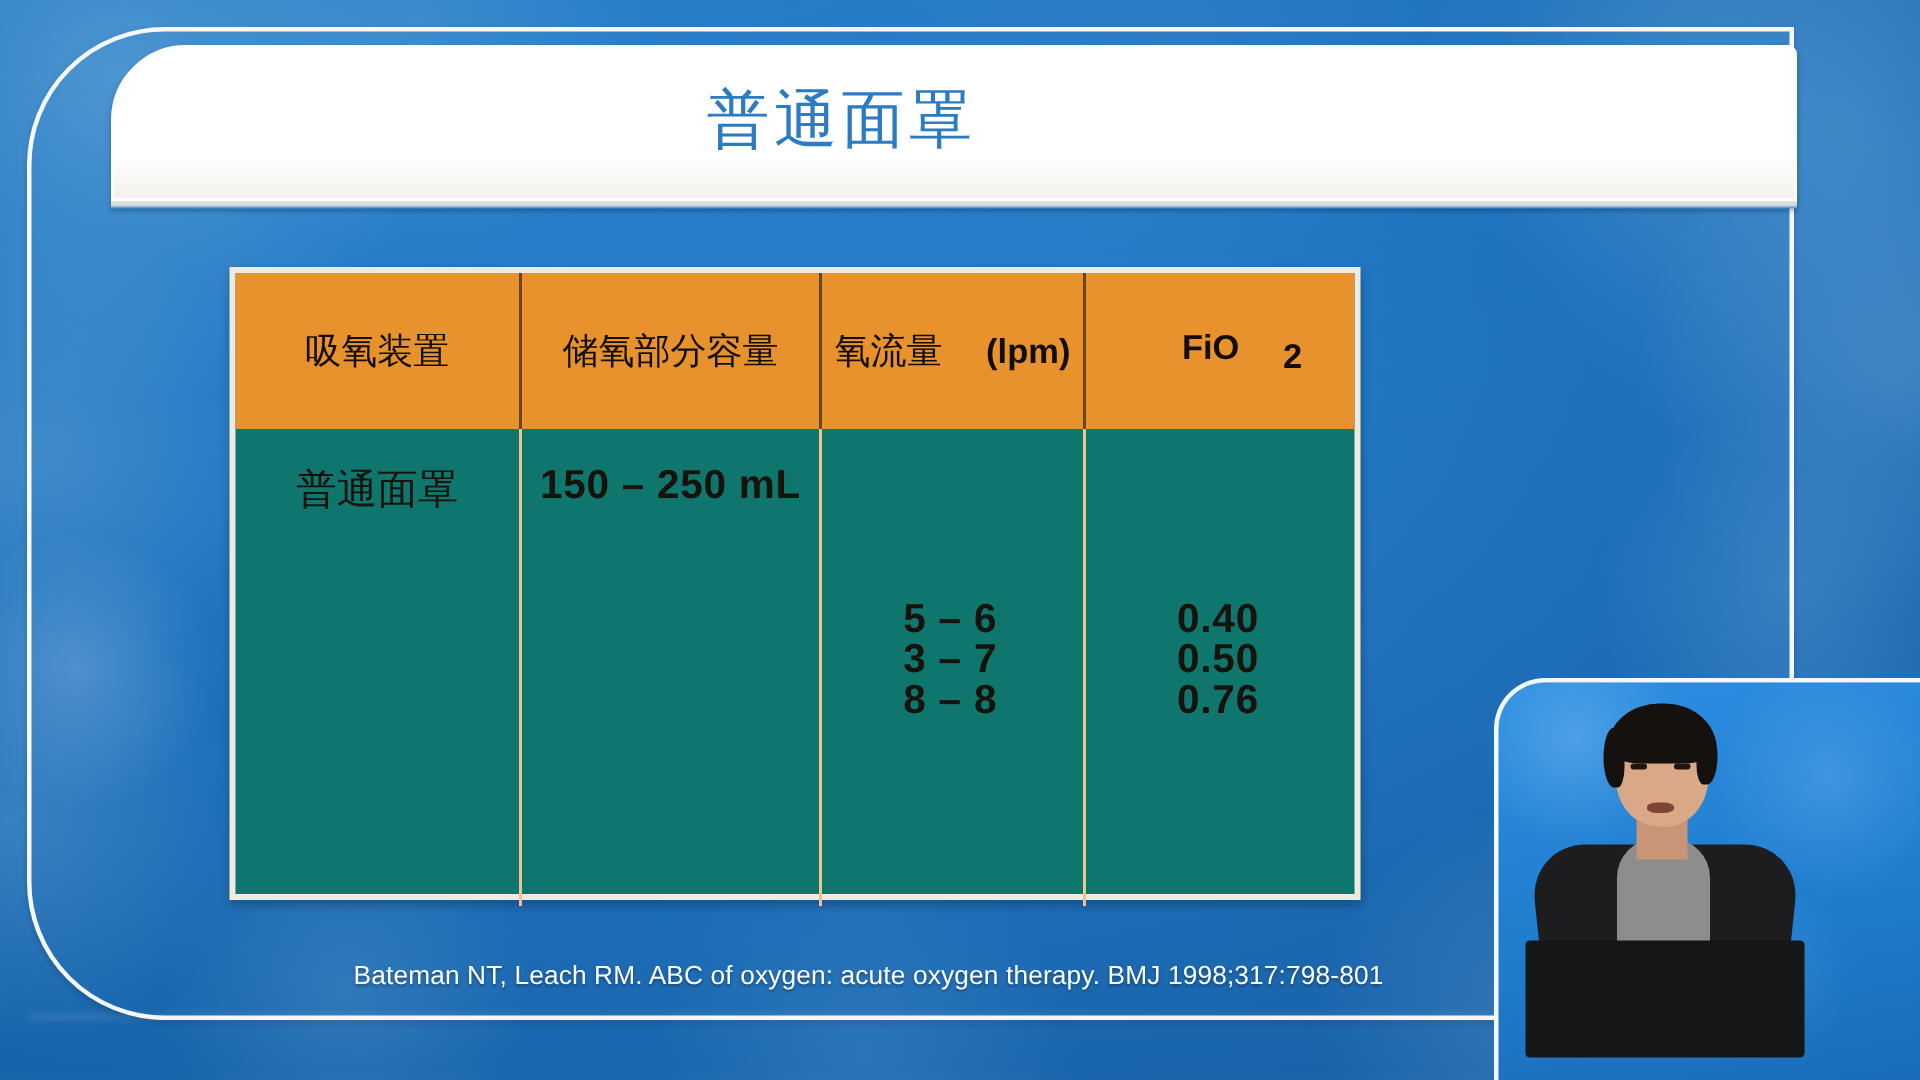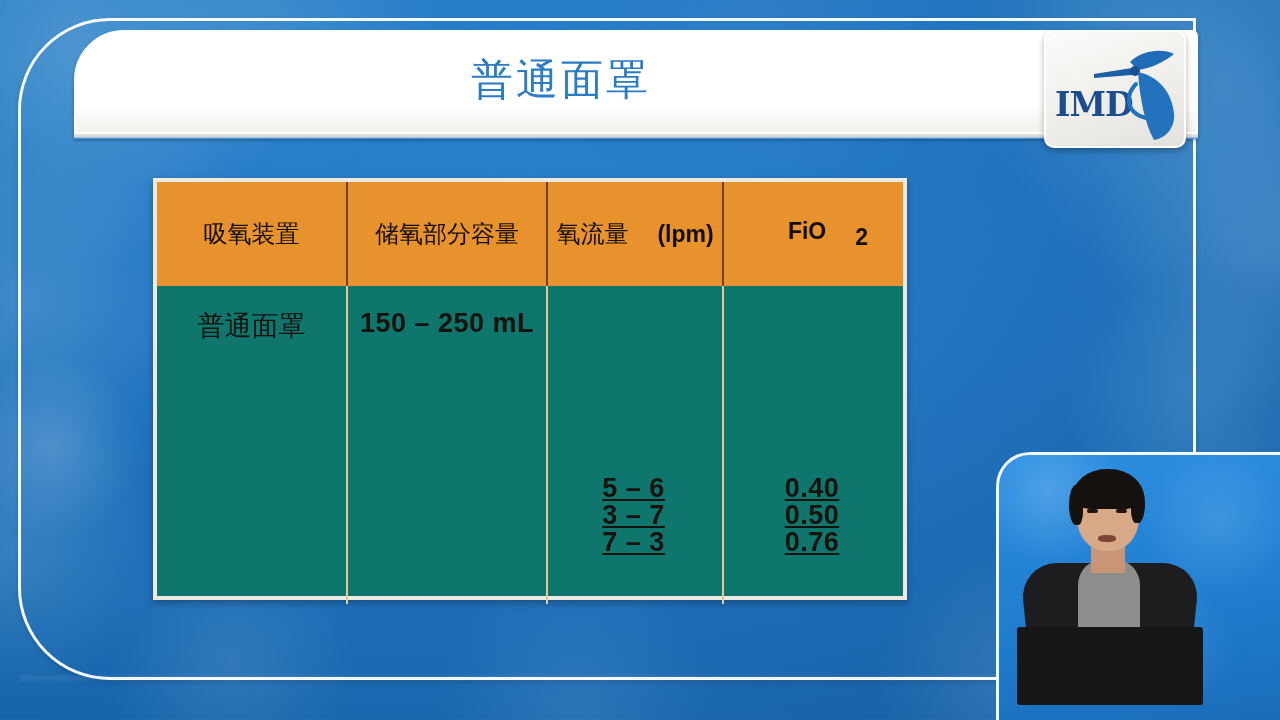--- a/index.html
+++ b/index.html
@@ -191,23 +191,22 @@
   }
   .col-1 { width: 190px; }
   .col-2 { width: 200px; }
   .col-3 { width: 176px; }
   .col-4 { width: 180px; }
 
   .flow-stack, .fio-stack {
     display: flex;
     flex-direction: column;
     height: 296px;
-    justify-content: flex-end;
+    justify-content: center;
     padding: 14px 3px 48px 0;
-    text-decoration: underline;
   }
   .flow-stack > div, .fio-stack > div { line-height: 1; }
 
   
   .citation {
     position: absolute;
     left: 74px;
     top: 640px;
     width: 1010px;
     text-align: center;
@@ -323,35 +322,20 @@
   <div class="bg-hex"></div>
   <div class="bg-vignette"></div>
 
   <div class="frame"></div>
   <div class="frame-shadow-b"></div>
 
   <div class="header-banner"></div>
   <div class="header-underline"></div>
   <div class="slide-title">普通面罩</div>
 
-  <div class="logo-box">
-    <span class="logo-text">IMD</span>
-    <svg class="logo-bird" width="86" height="100" viewBox="0 0 86 100">
-
-      <path d="M2 32 L40 26 L40 33 L2 36 Z" fill="#1b5ea8"></path>
-
-      <path d="M38 20 C50 8 70 6 82 12 C72 20 60 26 46 28 Z" fill="#1f6cb8"></path>
-
-      <circle cx="43" cy="29" r="5" fill="#1b4e8e"></circle>
-
-      <path d="M46 30 C66 34 80 50 82 72 C83 86 74 96 62 98 C54 84 48 60 46 30 Z" fill="#2272bd"></path>
-
-      <path d="M44 42 C36 50 34 62 42 70 C46 74 52 76 58 76" fill="none" stroke="#2272bd" stroke-width="4" stroke-linecap="round"></path>
-    </svg>
-  </div>
 
   <div class="table-wrap">
     <table class="data">
       <colgroup>
         <col class="col-1">
           <col class="col-2">
           <col class="col-3">
           <col class="col-4">
       </colgroup>
       <thead>
@@ -363,35 +347,36 @@
         </tr>
       </thead>
       <tbody>
         <tr>
           <td>普通面罩</td>
           <td class="num">150 – 250 mL</td>
           <td class="num">
             <div class="flow-stack">
               <div>5 – 6</div>
               <div>3 – 7</div>
-              <div>7 – 3</div>
+              <div>8 – 8</div>
             </div>
           </td>
           <td class="num">
             <div class="fio-stack">
               <div>0.40</div>
               <div>0.50</div>
               <div>0.76</div>
             </div>
           </td>
         </tr>
       </tbody>
     </table>
   </div>
 
+  <div class="citation">Bateman NT, Leach RM. ABC of oxygen: acute oxygen therapy. BMJ 1998;317:798-801</div>
 
   <div class="presenter">
     <div class="pbg"></div>
     <div class="p-jacket-l"></div>
     <div class="p-jacket-r"></div>
     <div class="p-sweater"></div>
     <div class="p-neck"></div>
     <div class="p-head"></div>
     <div class="p-hair"></div>
     <div class="p-hair2"></div>

